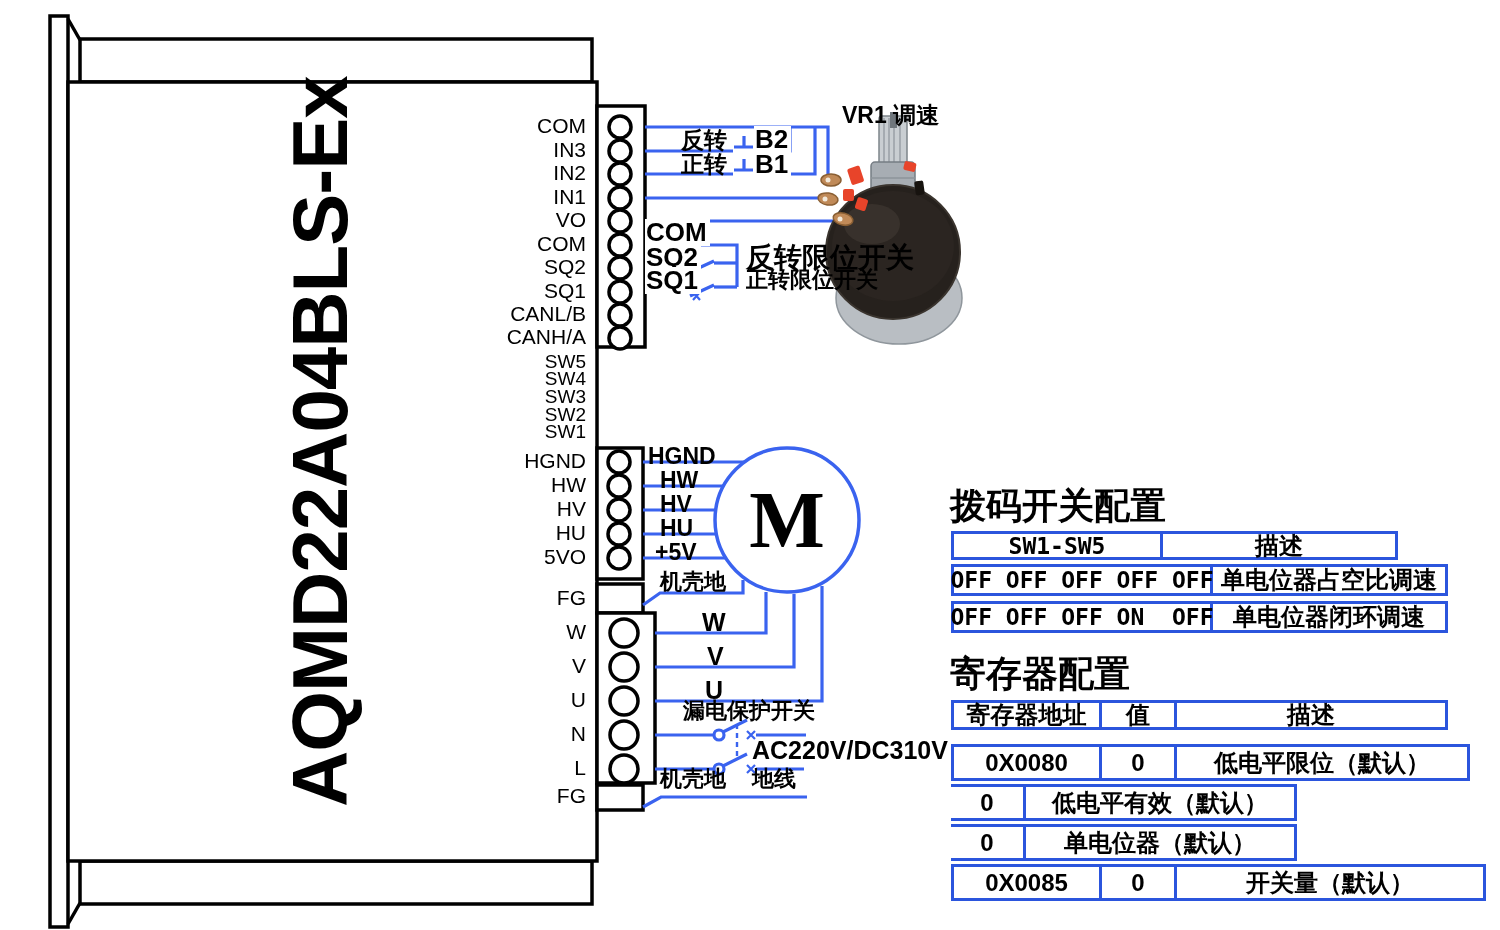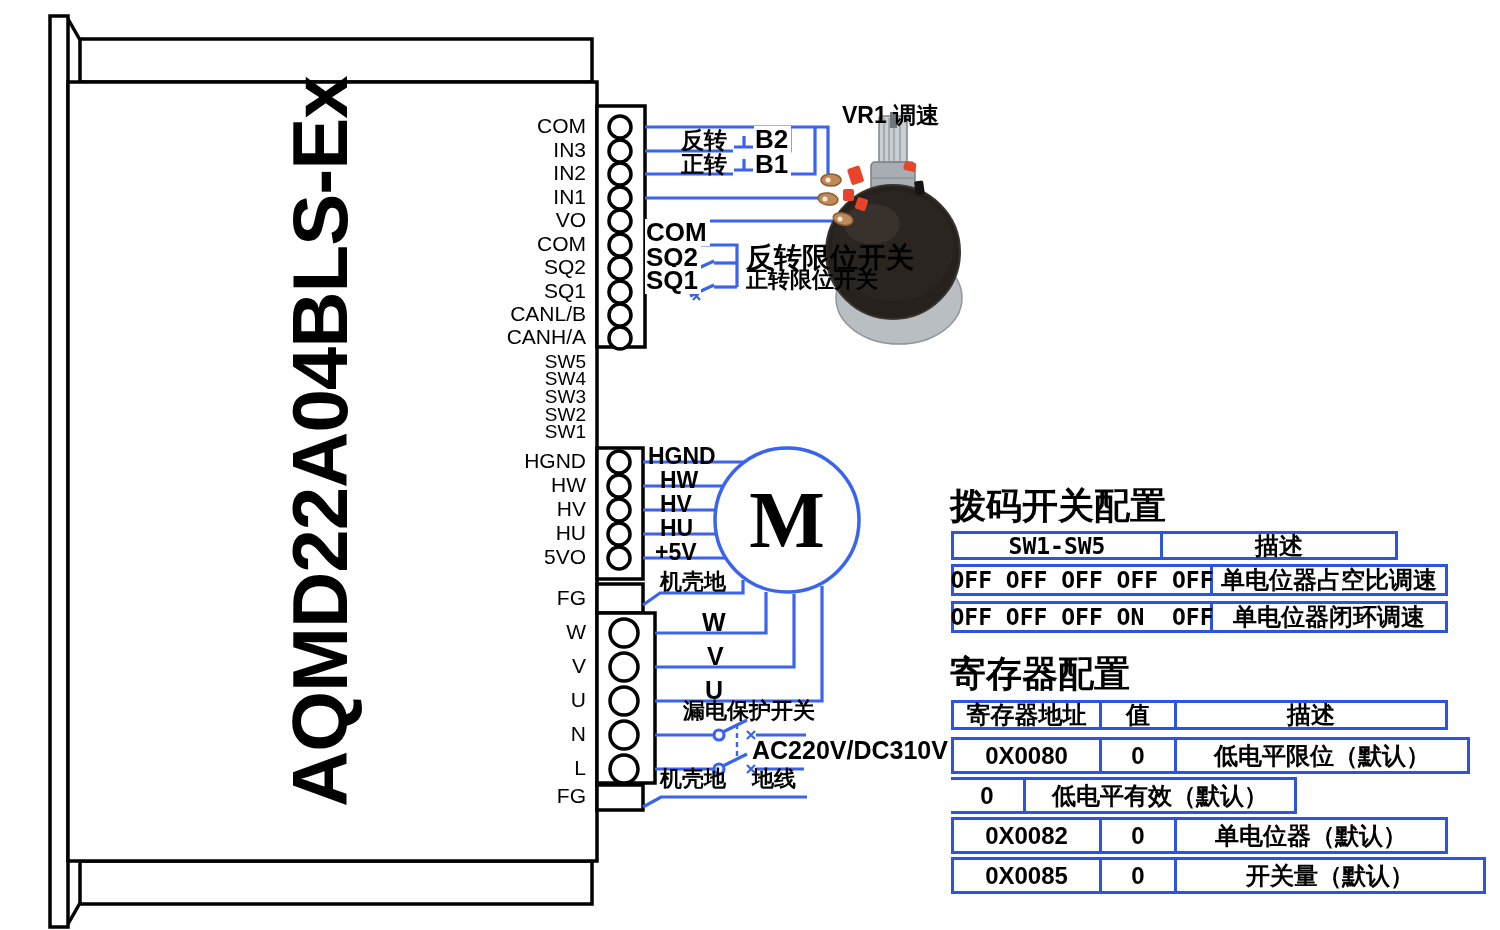--- a/index.html
+++ b/index.html
@@ -222,36 +222,35 @@
       <div class="cell cn" style="width:235px;height:32px">单电位器占空比调速</div>
     </div>
     <div class="trow">
       <div class="cell first mono" style="width:262px;height:32px;font-size:23px">OFF OFF OFF ON  OFF</div>
       <div class="cell cn" style="width:235px;height:32px">单电位器闭环调速</div>
     </div>
   </div>
 
   <div class="lbl tbl-title" style="left:950px;top:655px">寄存器配置</div>
   <div class="tbl" style="left:951px;top:700px">
-    <div class="trow" style="margin-bottom:7px">
+    <div class="trow" style="margin-bottom:14px">
       <div class="cell first cn" style="width:151px;height:30px">寄存器地址</div>
       <div class="cell cn" style="width:75px;height:30px">值</div>
       <div class="cell cn" style="width:271px;height:30px">描述</div>
     </div>
     <div class="trow" style="margin-bottom:3px">
       <div class="cell first" style="width:151px;height:37px;font-size:24px">0X0080</div>
       <div class="cell" style="width:75px;height:37px;font-size:24px">0</div>
       <div class="cell cn" style="width:293px;height:37px">低电平限位（默认）</div>
     </div>
     <div class="trow" style="margin-bottom:3px">
       <div class="cell" style="width:75px;height:37px;font-size:24px">0</div>
       <div class="cell cn" style="width:271px;height:37px">低电平有效（默认）</div>
     </div>
     <div class="trow" style="margin-bottom:3px">
-      <div class="cell first" style="width:151px;height:37px;font-size:24px">0X0082</div>
       <div class="cell" style="width:75px;height:37px;font-size:24px">0</div>
       <div class="cell cn" style="width:271px;height:37px">单电位器（默认）</div>
     </div>
     <div class="trow">
       <div class="cell first" style="width:151px;height:37px;font-size:24px">0X0085</div>
       <div class="cell" style="width:75px;height:37px;font-size:24px">0</div>
       <div class="cell cn" style="width:309px;height:37px">开关量（默认）</div>
     </div>
   </div>
 

